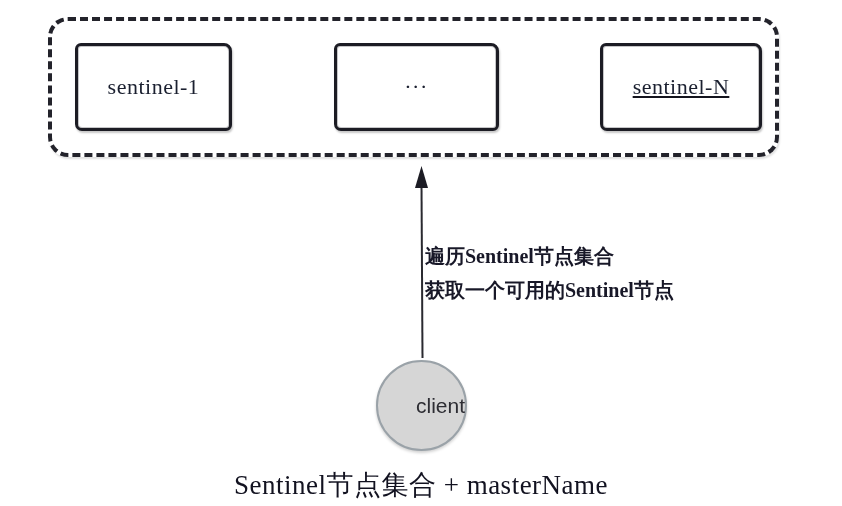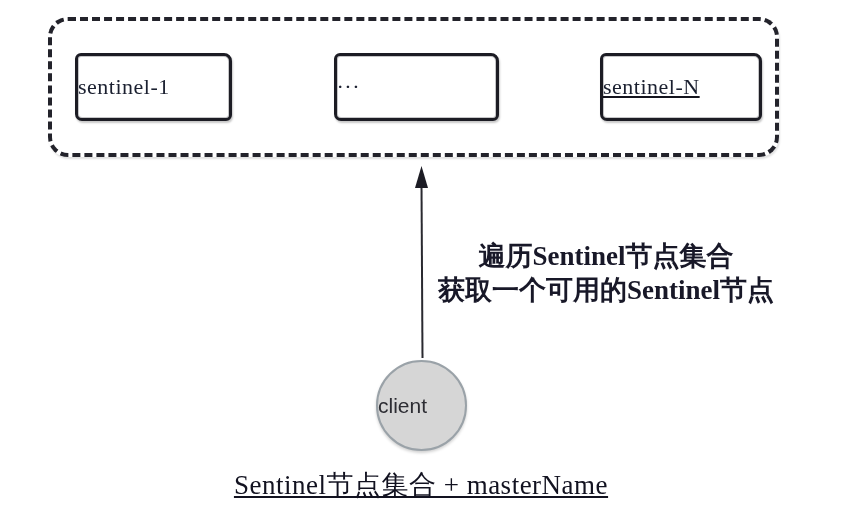--- a/index.html
+++ b/index.html
@@ -31,26 +31,27 @@
     border: 4px dashed var(--dashed-border);
     border-radius: 20px;
     display: flex;
     align-items: center;
     justify-content: space-between;
     padding: 0 13px 0 23px;
     box-shadow: 1px 2px 2px rgba(0,0,0,0.12);
   }
   
   .node-box {
-    height: 68px;
+    height: 88px;
     border: 3px solid var(--box-border);
     border-radius: 6px 8px 6px 7px;
     background: #fff;
     display: flex;
     align-items: center;
+    justify-content: center;
     box-shadow: 1px 2px 2px rgba(0,0,0,0.22), inset 0 0 0 1px rgba(28,28,36,0.25);
   }
   .node-box.n0 { width: 157px; }
   .node-box.n1 { width: 160px; }
   .node-box.n2 { width: 165px; }
   .node-box.n3 { width: 162px; text-decoration: underline; }
   .node-label {
     font-size: 22px;
     letter-spacing: 0.5px;
     color: #1b2030;
@@ -62,57 +63,56 @@
     top: 162px;
     width: 36px;
     height: 202px;
   }
   
   .arrow-annotation {
     position: absolute;
     left: 425px;
     top: 239px;
     width: 362px;
-    text-align: center;
-    font-size: 27px;
+    text-align: left;
+    font-size: 20px;
     font-weight: 600;
     line-height: 34px;
     color: #181828;
   }
   
   .client-circle {
     position: absolute;
     left: 376px;
     top: 360px;
     width: 91px;
     height: 91px;
     border-radius: 50%;
     background: var(--circle-fill);
     border: 2px solid var(--circle-border);
     display: flex;
     align-items: center;
-    justify-content: flex-start;
+    justify-content: flex-end;
     box-shadow: 0 2px 3px rgba(0,0,0,0.18);
   }
   .client-label {
     font-family: "Liberation Sans", sans-serif;
     font-size: 21px;
     color: #2d2d33;
   }
   
   .caption {
     position: absolute;
     left: 0;
     top: 467px;
     width: 842px;
     text-align: center;
     font-size: 27px;
     color: #121220;
     letter-spacing: 0.5px;
-    text-decoration: underline;
   }
 </style>
 </head>
 <body>
 
 <div class="canvas">
 
   <div class="sentinel-group">
     <div class="node-box n0">
       <span class="node-label">sentinel-1</span>

